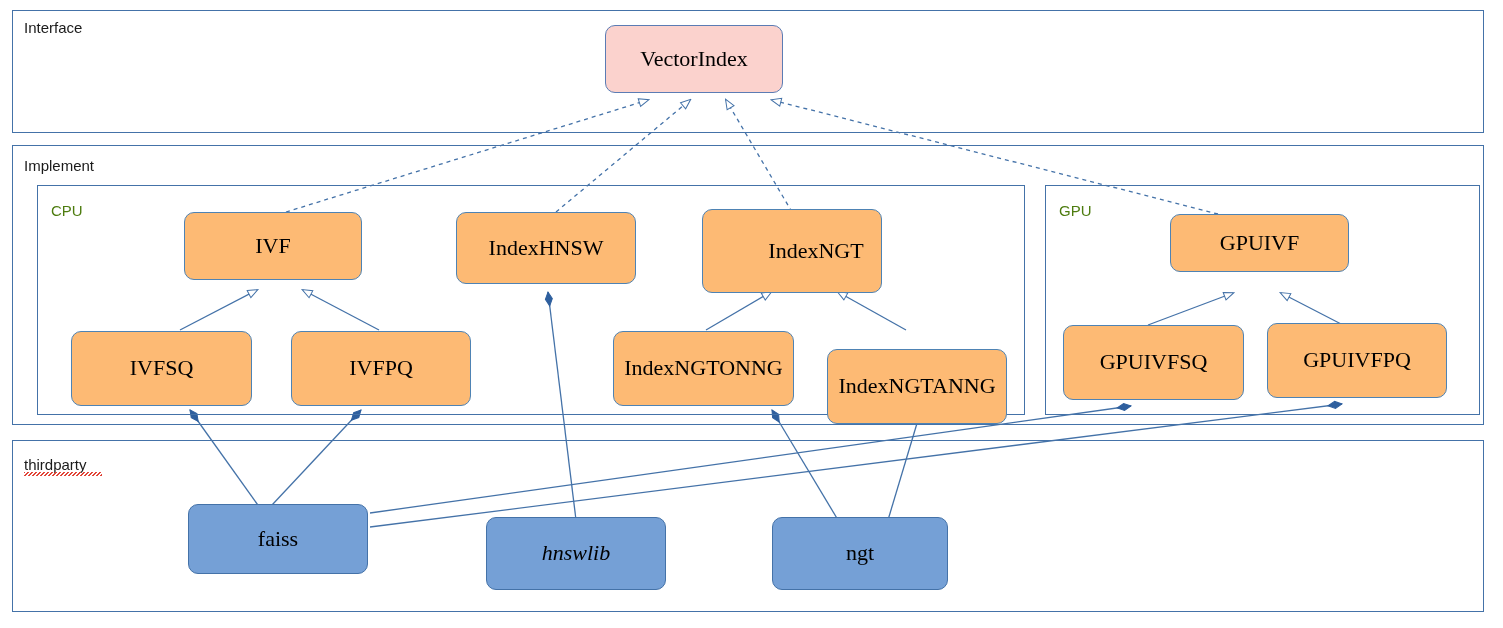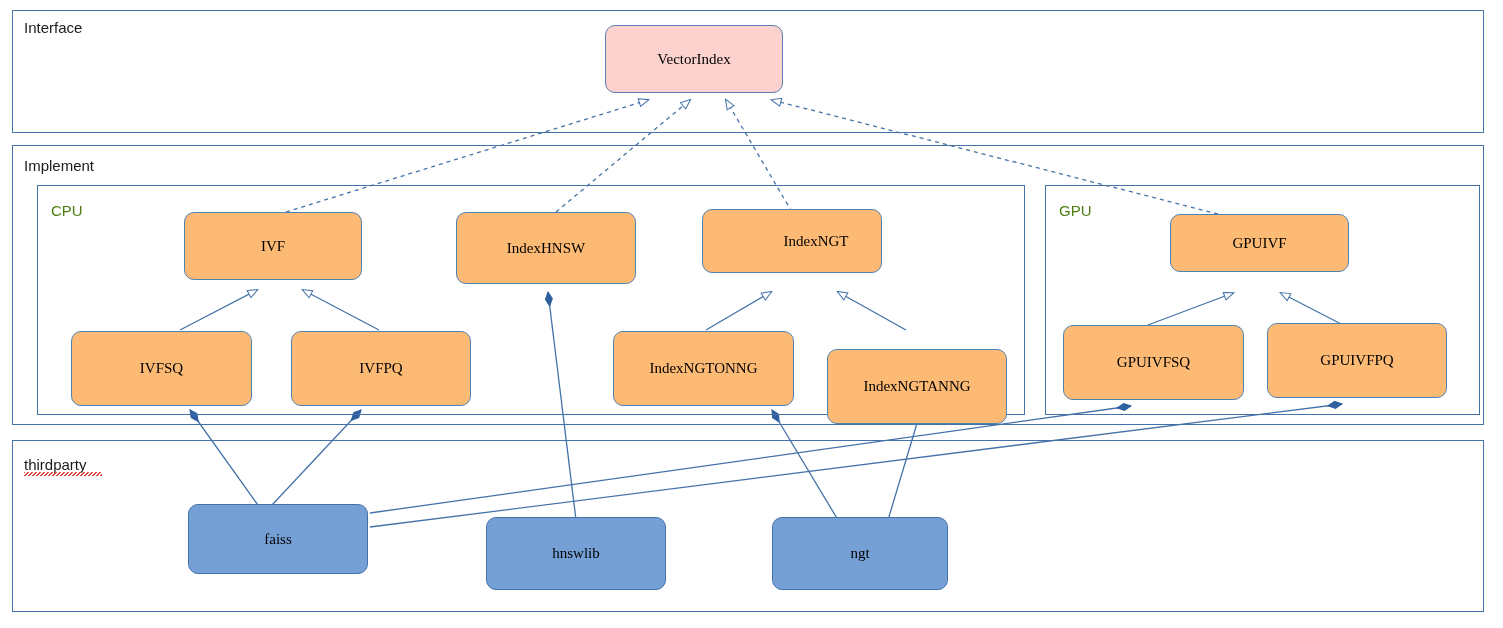--- a/index.html
+++ b/index.html
@@ -17,21 +17,21 @@
              font-size:15px;color:#4d7c0f;white-space:nowrap;line-height:1;}
 
   
   .squiggle{position:absolute;height:4px;width:78px;
      background-image:repeating-linear-gradient(135deg,#e03b2e 0 1.4px,transparent 1.4px 2.8px);
      opacity:.95;}
 
   
   .node{position:absolute;box-sizing:border-box;border-radius:10px;
         display:flex;align-items:center;justify-content:center;
-        font-family:"Liberation Serif",serif;font-size:15px;color:#000000;
+        font-family:"Liberation Serif",serif;font-size:22px;color:#000000;
         text-align:center;line-height:1.1;}
   .node.green{background:#fdba74;border:1px solid #4e83b4;}
   .node.blue {background:#75a0d6;border:1px solid #4472a8;}
   .node.pink {background:#fbd2cd;border:1px solid #5b7cb4;}
 
   
   #edges{position:absolute;left:0;top:0;width:1503px;height:628px;
          pointer-events:none;overflow:visible;}
 </style>
 </head>
@@ -91,21 +91,21 @@
   <div class="subgroup" style="left:37px;top:185px;width:988px;height:230px;">
   </div>
   <div class="sub-label" style="left:51px;top:203px;">CPU</div>
 
   <div class="node green" style="left:184px;top:212px;width:178px;height:68px;">
     <span>IVF</span>
   </div>
   <div class="node green" style="left:456px;top:212px;width:180px;height:72px;">
     <span>IndexHNSW</span>
   </div>
-  <div class="node green" style="left:702px;top:209px;width:180px;height:64px;padding-left:48px;">
+  <div class="node green" style="left:702px;top:209px;width:180px;height:84px;padding-left:48px;">
     <span>IndexNGT</span>
   </div>
 
   <div class="node green" style="left:71px;top:331px;width:181px;height:75px;">
     <span>IVFSQ</span>
   </div>
   <div class="node green" style="left:291px;top:331px;width:180px;height:75px;">
     <span>IVFPQ</span>
   </div>
   <div class="node green" style="left:613px;top:331px;width:181px;height:75px;">
@@ -130,20 +130,20 @@
   </div>
 
   <div class="group" style="left:12px;top:440px;width:1472px;height:172px;">
   </div>
   <div class="group-label" style="left:24px;top:457px;">thirdparty</div>
   <div class="squiggle" style="left:24px;top:472px;"></div>
 
   <div class="node blue" style="left:188px;top:504px;width:180px;height:70px;">
     <span>faiss</span>
   </div>
-  <div class="node blue" style="left:486px;top:517px;width:180px;height:73px;">
+  <div class="node blue" style="left:486px;top:517px;width:180px;height:73px;font-style:italic;">
     <span>hnswlib</span>
   </div>
   <div class="node blue" style="left:772px;top:517px;width:176px;height:73px;">
     <span>ngt</span>
   </div>
 
 </div>
 
 </body></html>

